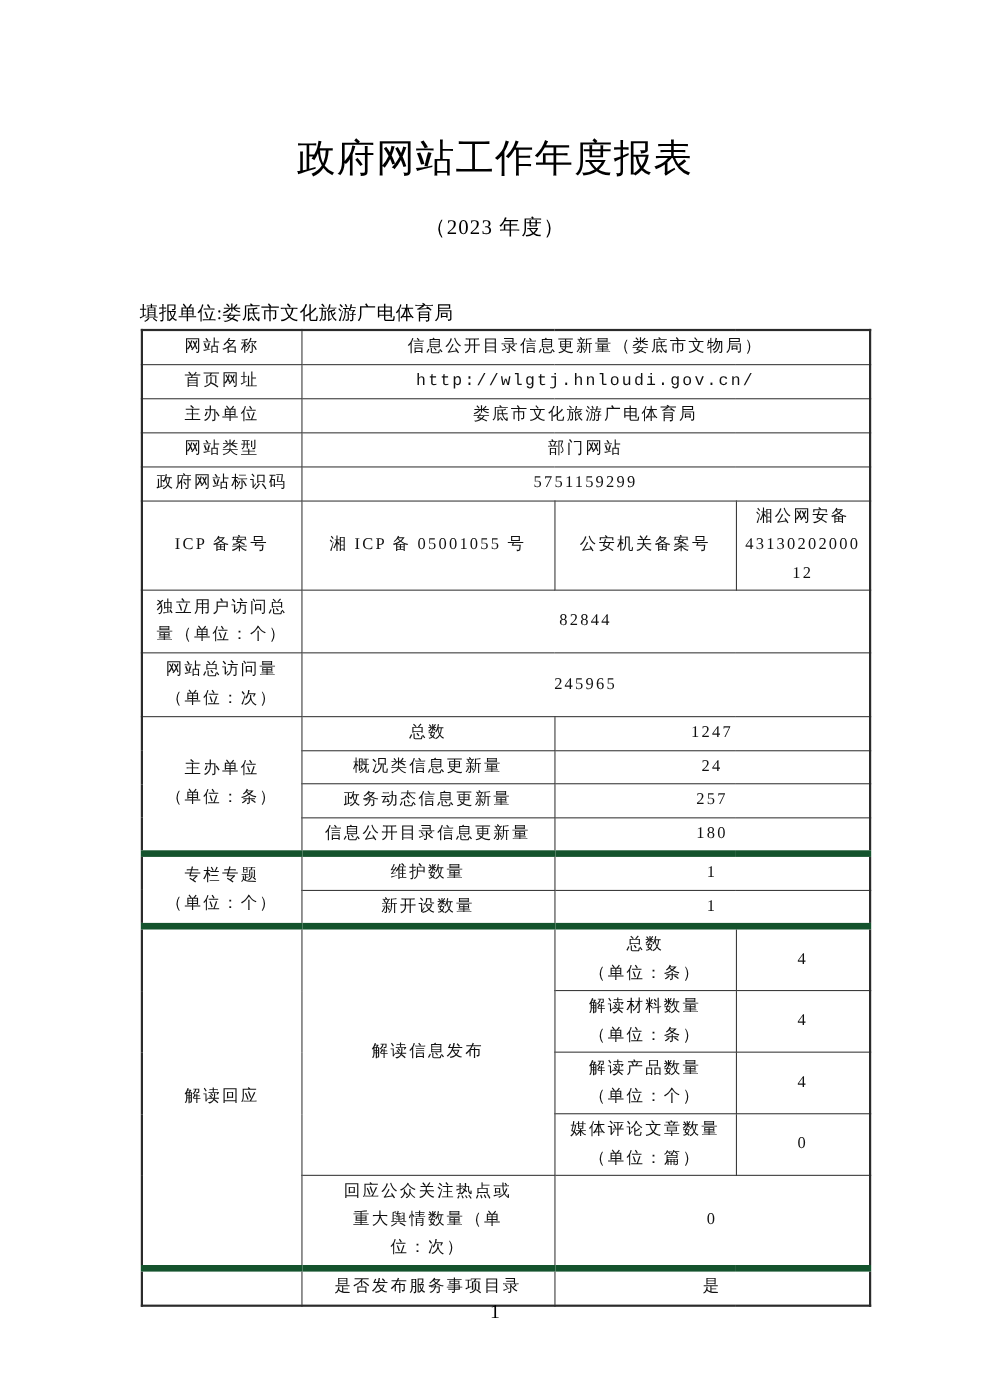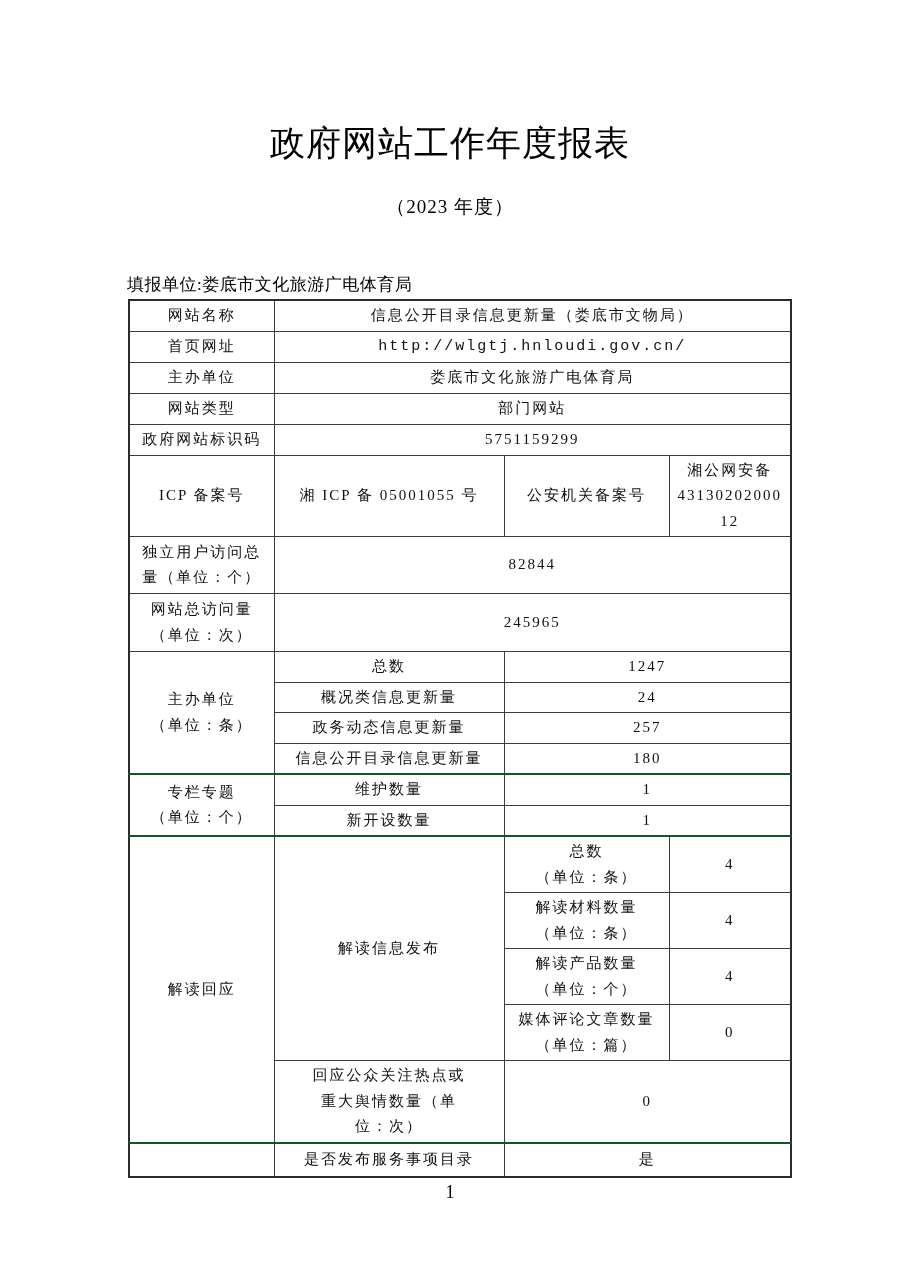--- a/index.html
+++ b/index.html
@@ -56,21 +56,21 @@
   table.report td {
     border: 1px solid #3c3c3c;
     text-align: center;
     vertical-align: middle;
     font-size: 15px;
     letter-spacing: 2px;
     line-height: 1.7;
     padding: 2px 6px;
     color: #111111;
   }
-  tr.section-start td { border-top: 2px solid #14532d; }
+  tr.section-start td { border-top: 6px solid #14532d; }
   .unit-line { display: block; }
   .label-line { display: block; }
   .url-text { font-family: "Liberation Mono", "DejaVu Sans Mono", monospace; font-size: 16px; letter-spacing: 0; }
   .narrow-wrap { max-width: 168px; margin: 0 auto; overflow-wrap: break-word; word-wrap: break-word; }
   .sec-wrap { max-width: 112px; margin: 0 auto; overflow-wrap: break-word; word-wrap: break-word; }
   .page-number {
     position: absolute;
     top: 1182px;
     left: 0;
     width: 100%;

